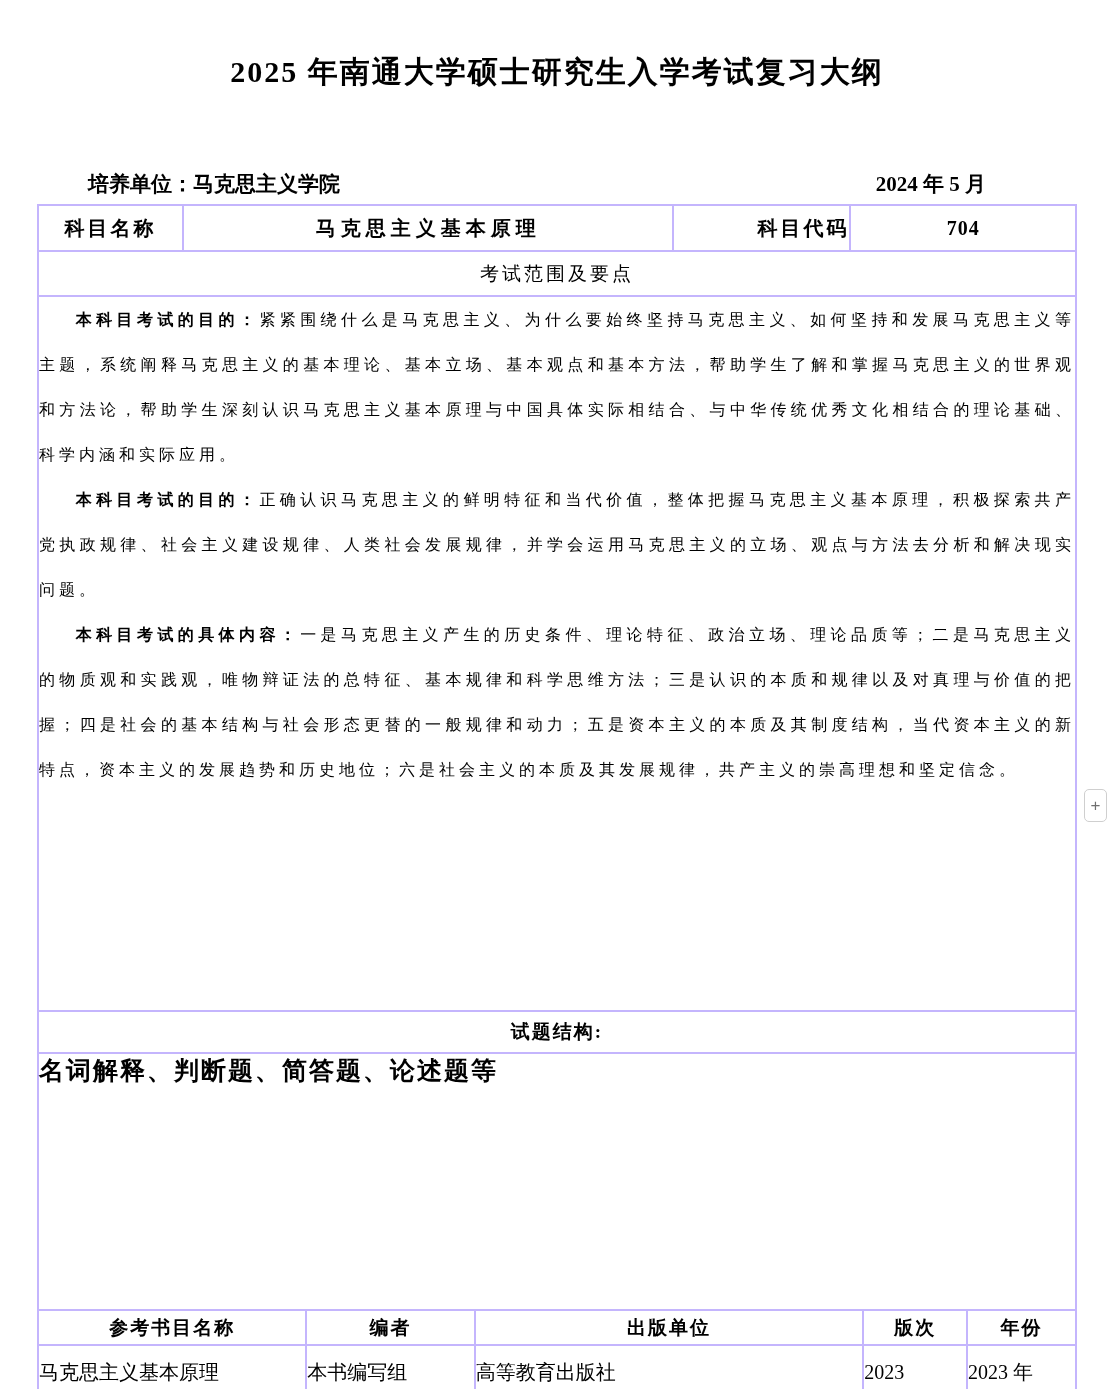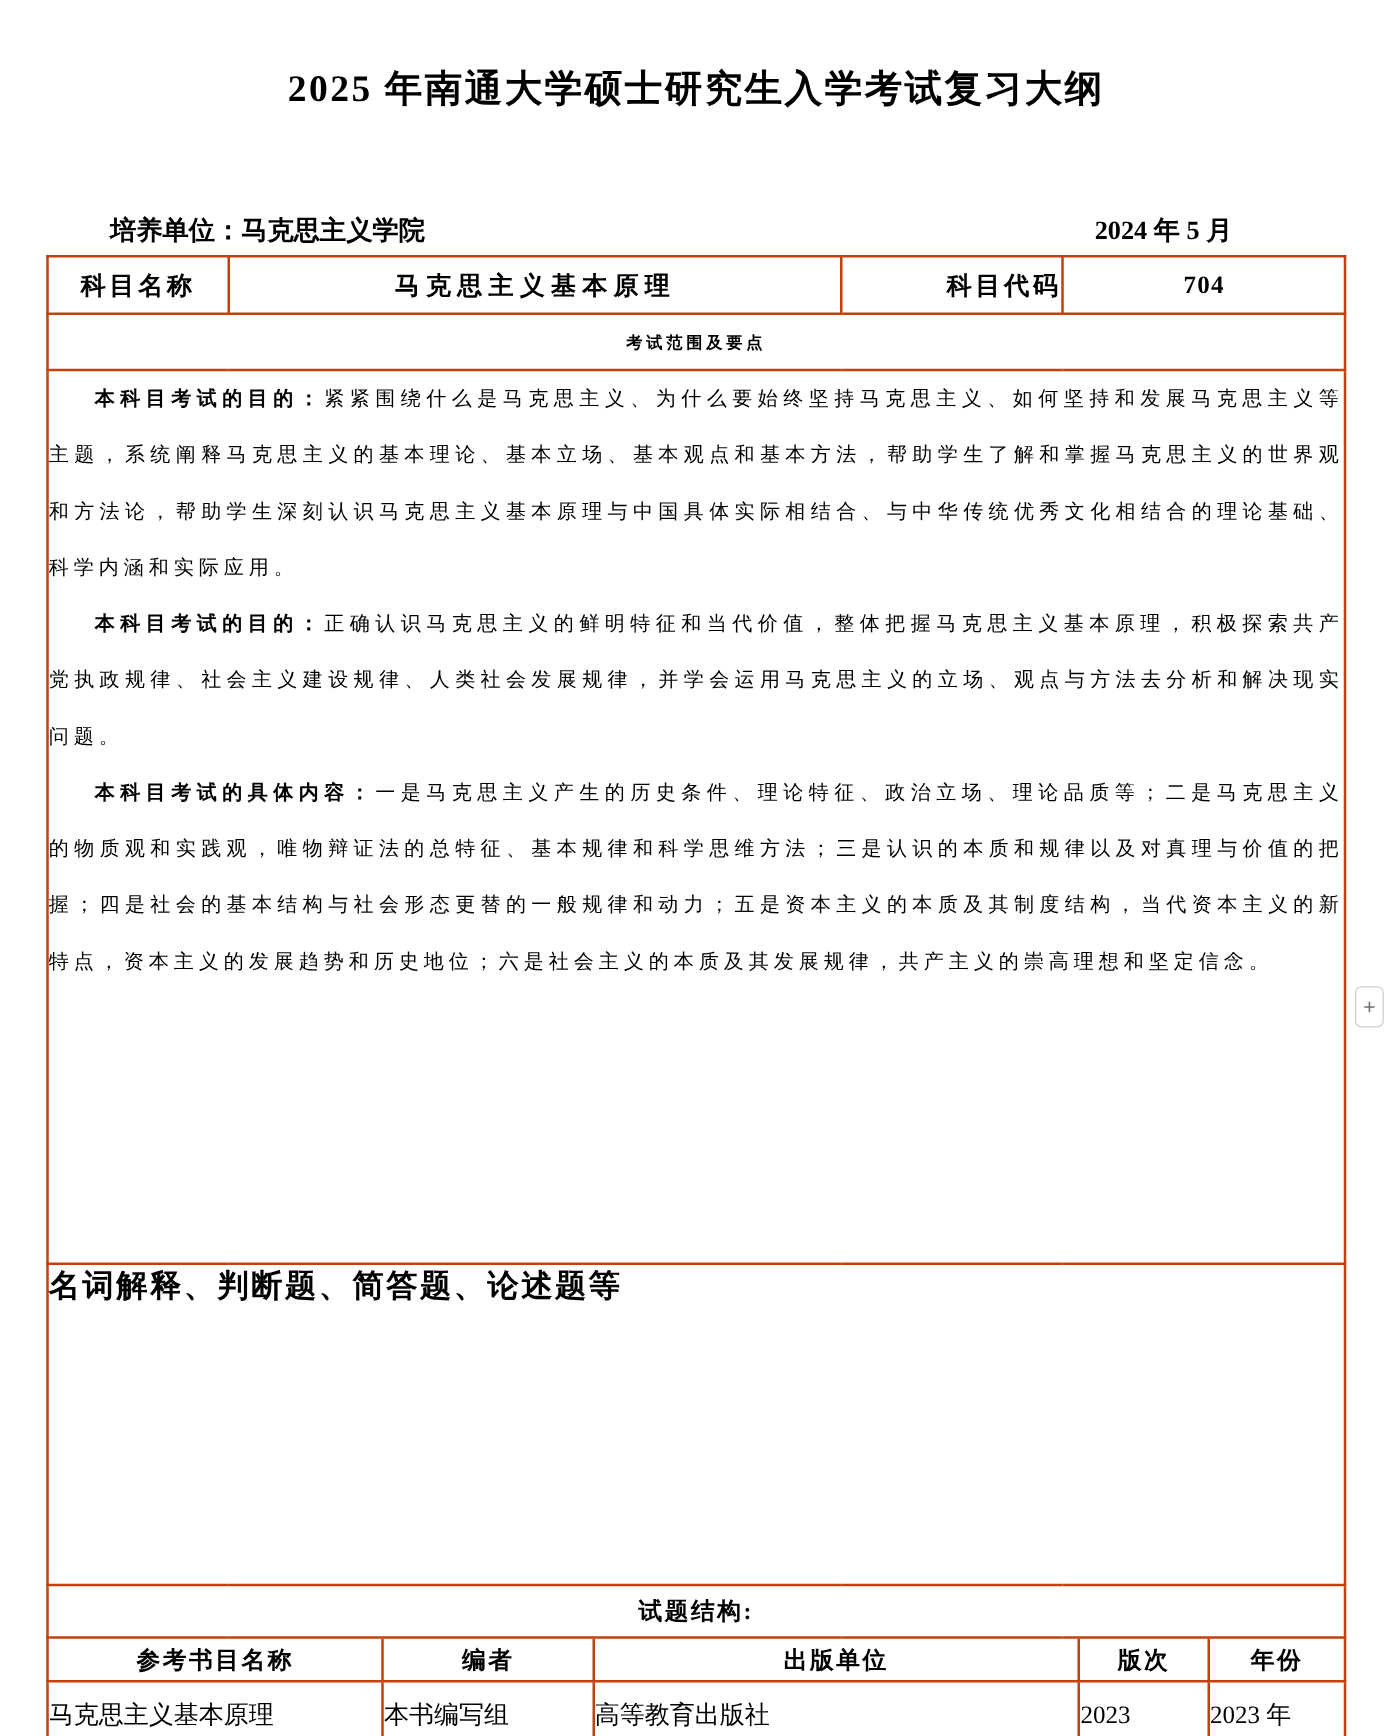--- a/index.html
+++ b/index.html
@@ -30,30 +30,30 @@
     line-height: 32px;
   }
   table.main, table.refs {
     width: 1040px;
     margin: 0 auto;
     border-collapse: collapse;
     table-layout: fixed;
   }
   table.main { margin-top: 4px; }
   table.main td, table.refs td, table.refs th {
-    border: 2px solid #c2410c;
+    border: 2px solid #c4b5fd;
     padding: 0;
   }
   td.c-subj-label   { width: 13.9%; height: 44px; text-align: center; font-weight: bold; font-size: 20px; letter-spacing: 3px; }
   td.c-subj-value   { width: 47.4%; text-align: center; font-weight: bold; font-size: 20px; letter-spacing: 5px; }
   td.c-code-label   { width: 17.0%; text-align: right; font-weight: bold; font-size: 20px; letter-spacing: 3px; }
   td.c-code-value   { width: 21.7%; text-align: center; font-weight: bold; font-size: 20px; letter-spacing: 1px; }
   td.row-scope-header {
-    height: 43px; text-align: center; font-weight: bold;
-    font-size: 13px; letter-spacing: 3px;
+    height: 43px; text-align: center; font-weight: normal;
+    font-size: 19px; letter-spacing: 3px;
   }
   td.row-scope-body {
     height: 713px;
     vertical-align: top;
     padding: 13px 14px 0 12px;
   }
   .para {
     margin: 0;
     font-size: 16px;
     line-height: 45px;
@@ -151,26 +151,26 @@
         </p>
         <p class="para">
           <span class="lead">本科目考试的目的：</span><span>正确认识马克思主义的鲜明特征和当代价值，整体把握马克思主义基本原理，积极探索共产党执政规律、社会主义建设规律、人类社会发展规律，并学会运用马克思主义的立场、观点与方法去分析和解决现实问题。</span>
         </p>
         <p class="para">
           <span class="lead">本科目考试的具体内容：</span><span>一是马克思主义产生的历史条件、理论特征、政治立场、理论品质等；二是马克思主义的物质观和实践观，唯物辩证法的总特征、基本规律和科学思维方法；三是认识的本质和规律以及对真理与价值的把握；四是社会的基本结构与社会形态更替的一般规律和动力；五是资本主义的本质及其制度结构，当代资本主义的新特点，资本主义的发展趋势和历史地位；六是社会主义的本质及其发展规律，共产主义的崇高理想和坚定信念。</span>
         </p>
       </td>
     </tr>
     <tr>
+      <td class="row-structure-header" colspan="4">试题结构:</td>
+    </tr>
+    <tr>
       <td class="row-structure-body" colspan="4">
         <div class="structure-line">名词解释、判断题、简答题、论述题等</div>
       </td>
-    </tr>
-    <tr>
-      <td class="row-structure-header" colspan="4">试题结构:</td>
     </tr>
   </tbody>
     </table>
 
   <table class="refs">
     <tbody>
         <tr>
       <th class="rc-book">参考书目名称</th>
       <th class="rc-editor">编者</th>
       <th class="rc-pub">出版单位</th>

